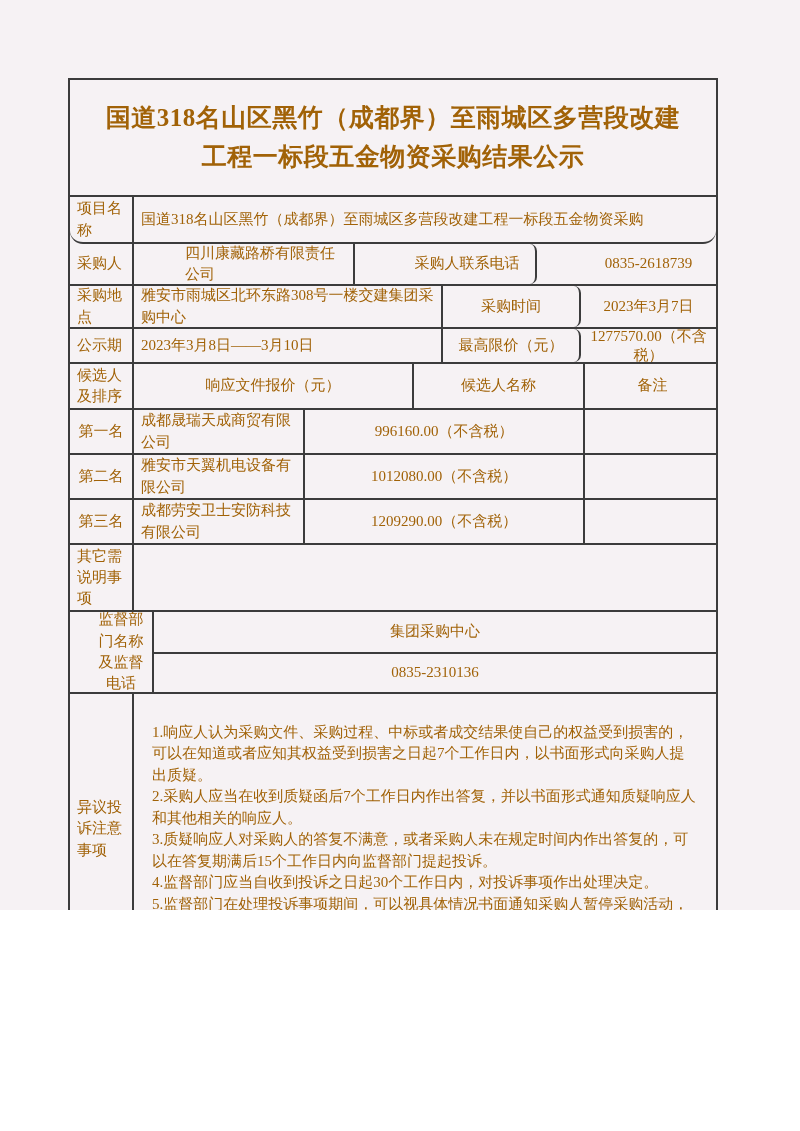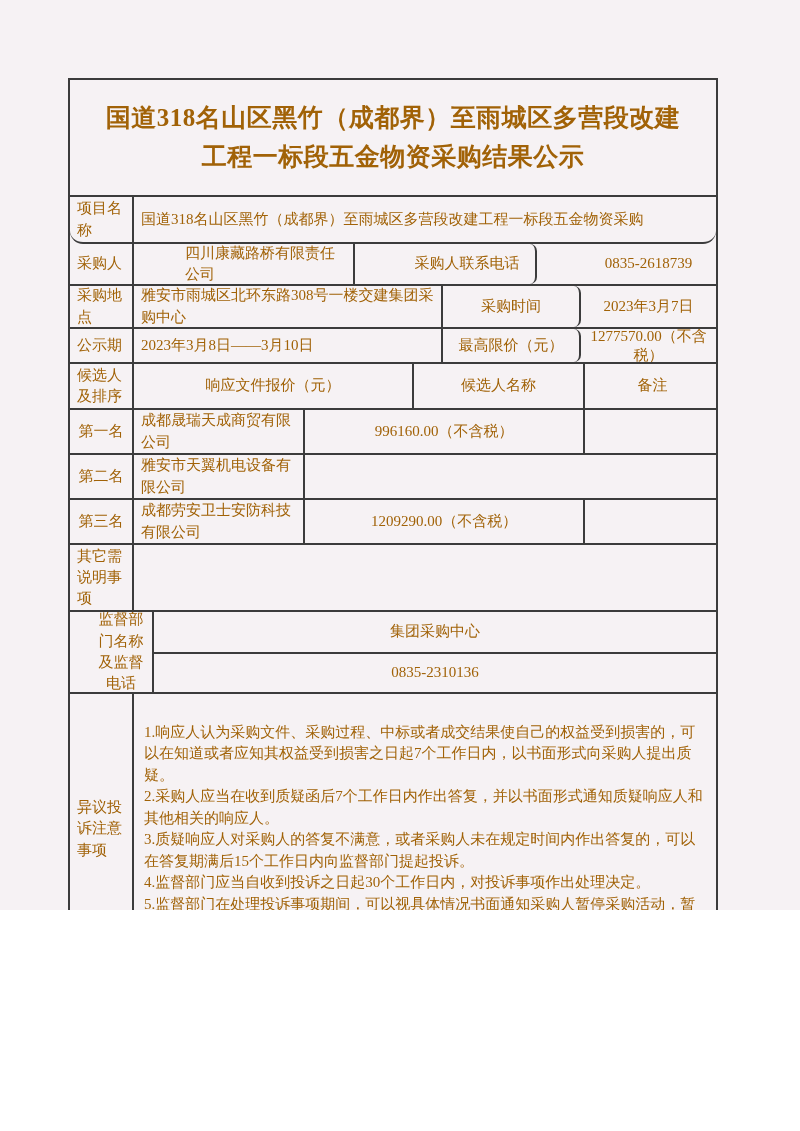--- a/index.html
+++ b/index.html
@@ -38,21 +38,21 @@
   .w-name{width:171px;flex:none;}
   .w-price{width:280px;flex:none;}
   .w-mid{width:138px;flex:none;border-radius:7px;}
   .w-val{width:135px;flex:none;}
   .grow{flex:1;}
   .sup-stack{display:flex;flex-direction:column;padding:0;}
   .sup-sub{box-sizing:border-box;display:flex;align-items:center;justify-content:center;
     text-align:center;font-size:15px;}
   .sup-sub.first{height:42px;border-bottom:2px solid #3c3c3c;}
   .sup-sub.second{height:38px;}
-  .notice-body{justify-content:center;padding:6px 10px;}
+  .notice-body{justify-content:center;padding:6px 18px;}
   .notice-body div{font-size:15px;line-height:21.5px;}
   .sig-row{
     position:absolute;left:68px;top:966px;width:650px;height:46px;
     border:2px solid #3c3c3c;box-sizing:border-box;
     display:flex;align-items:center;
     font-size:16px;padding-left:0;
   }
   .seal{position:absolute;left:227px;top:908px;width:162px;height:162px;transform:rotate(-6deg);z-index:4;}
   .sig-ink{position:absolute;left:226px;top:948px;width:116px;height:86px;z-index:5;}
 </style>
@@ -103,20 +103,21 @@
     <div class="row" style="height:45px;">
       <div class="cell w-label c-center">第一名</div>
       <div class="cell w-name">成都晟瑞天成商贸有限公司</div>
       <div class="cell w-price c-center">996160.00（不含税）</div>
       <div class="cell w-val c-center"></div>
     </div>
 
     <div class="row" style="height:45px;">
       <div class="cell w-label c-center">第二名</div>
       <div class="cell w-name">雅安市天翼机电设备有限公司</div>
+      <div class="cell w-price c-center">1012080.00（不含税）</div>
       <div class="cell w-val c-center"></div>
     </div>
 
     <div class="row" style="height:45px;">
       <div class="cell w-label c-center">第三名</div>
       <div class="cell w-name">成都劳安卫士安防科技有限公司</div>
       <div class="cell w-price c-center">1209290.00（不含税）</div>
       <div class="cell w-val c-center"></div>
     </div>
 

